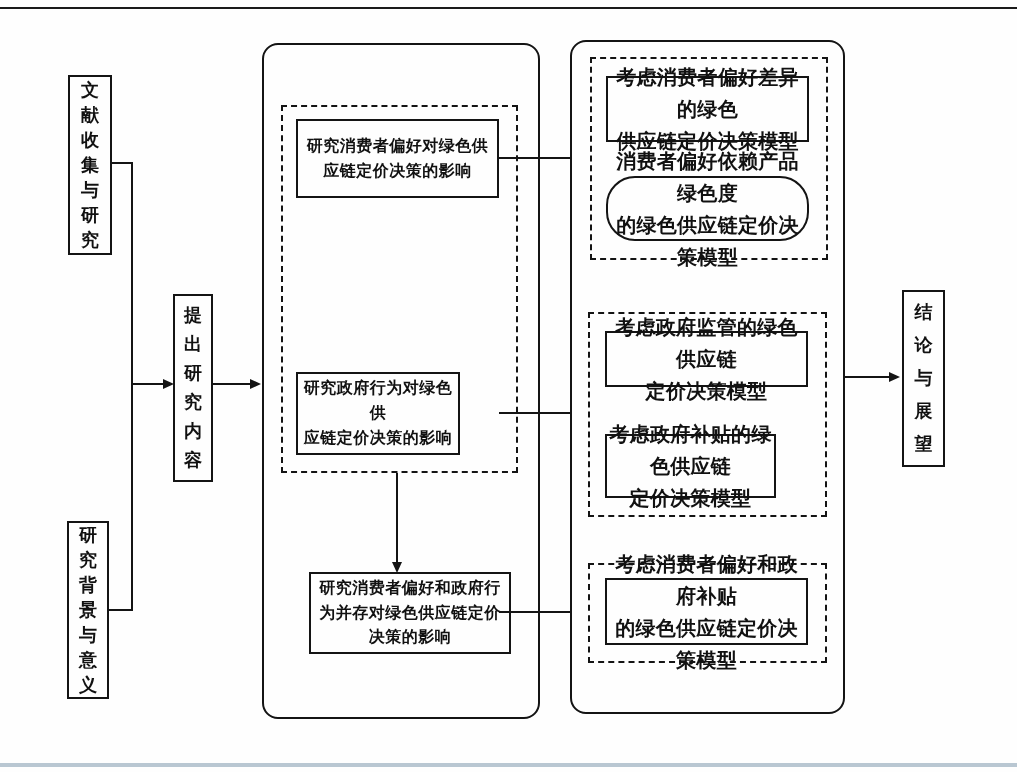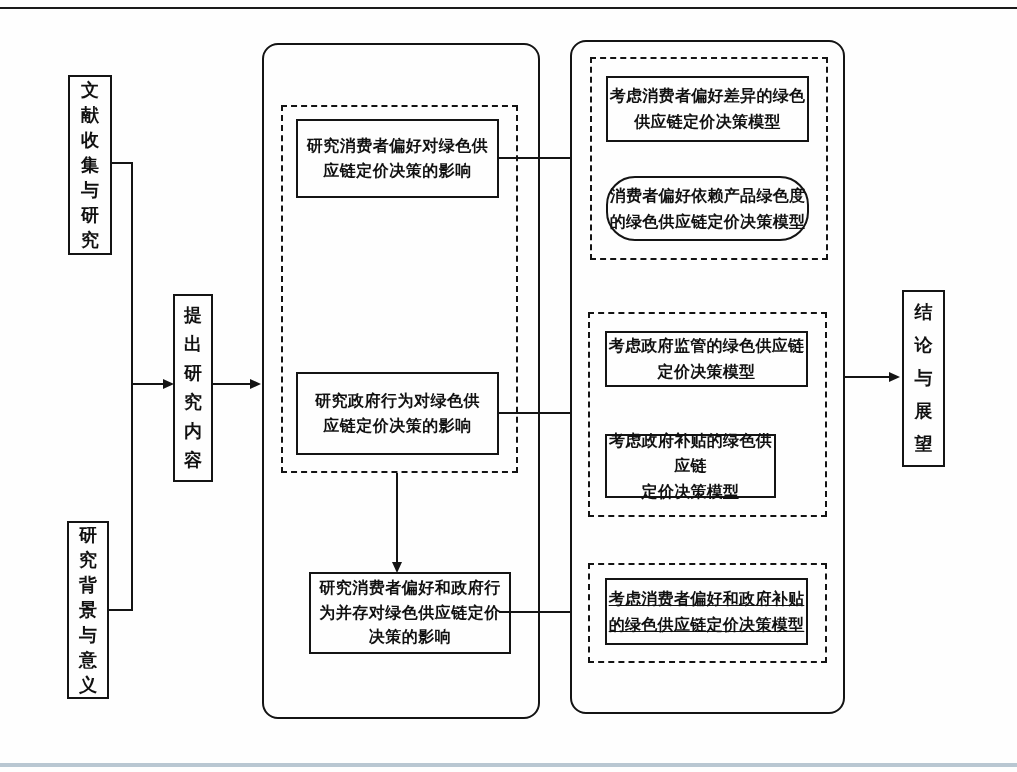--- a/index.html
+++ b/index.html
@@ -16,21 +16,21 @@
     position:absolute;border:2px solid #141414;border-radius:16px;background:#fefefe;
     box-sizing:border-box;
   }
   .dashed-box{
     position:absolute;border:2px dashed #141414;box-sizing:border-box;
   }
   .box-label{
     white-space:pre-line;text-align:center;font-weight:700;color:#111;
   }
   .h-label{font-size:16px;line-height:1.55;letter-spacing:0.5px;}
-  .m-label{font-size:16px;line-height:1.6;letter-spacing:0.3px;}
+  .m-label{font-size:20px;line-height:1.6;letter-spacing:0.3px;}
   .v-label{font-size:18px;letter-spacing:0;}
   .hl{position:absolute;height:2px;background:#141414;}
   .vl{position:absolute;width:2px;background:#141414;}
   .ah-right{
     position:absolute;width:0;height:0;
     border-top:5px solid transparent;border-bottom:5px solid transparent;
     border-left:11px solid #141414;
   }
   .ah-down{
     position:absolute;width:0;height:0;
@@ -88,21 +88,21 @@
   <div class="hl" style="left:213px;top:383px;width:37px;"></div>
   <div class="ah-right" style="left:250px;top:379px;"></div>
 
   <div class="round-panel" style="left:262px;top:43px;width:278px;height:676px;"></div>
   <div class="dashed-box" style="left:281px;top:105px;width:237px;height:368px;"></div>
 
   <div class="solid-box" style="left:296px;top:119px;width:203px;height:79px;">
     <span class="box-label h-label">研究消费者偏好对绿色供
 应链定价决策的影响</span>
   </div>
-  <div class="solid-box" style="left:296px;top:372px;width:203px;height:83px;">
+  <div class="solid-box" style="left:296px;top:372px;width:164px;height:83px;">
     <span class="box-label h-label">研究政府行为对绿色供
 应链定价决策的影响</span>
   </div>
   <div class="solid-box" style="left:309px;top:572px;width:202px;height:82px;">
     <span class="box-label h-label">研究消费者偏好和政府行
 为并存对绿色供应链定价
 决策的影响</span>
   </div>
 
   <div class="vl" style="left:396px;top:473px;height:90px;"></div>
@@ -133,21 +133,21 @@
   <div class="solid-box" style="left:605px;top:331px;width:203px;height:56px;">
     <span class="box-label m-label">考虑政府监管的绿色供应链
 定价决策模型</span>
   </div>
   <div class="solid-box" style="left:605px;top:434px;width:171px;height:64px;justify-content:flex-end;">
     <span class="box-label m-label">考虑政府补贴的绿色供应链
 定价决策模型</span>
   </div>
 
   <div class="dashed-box" style="left:588px;top:563px;width:239px;height:100px;"></div>
-  <div class="solid-box" style="left:605px;top:578px;width:203px;height:67px;text-decoration:underline;">
+  <div class="solid-box" style="left:605px;top:578px;width:203px;height:67px;">
     <span class="box-label m-label">考虑消费者偏好和政府补贴
 的绿色供应链定价决策模型</span>
   </div>
 
   <div class="hl" style="left:845px;top:376px;width:44px;"></div>
   <div class="ah-right" style="left:889px;top:372px;"></div>
 
   <div class="solid-box" style="left:902px;top:290px;width:43px;height:177px;">
     <span class="box-label v-label" style="line-height:33px;">结
 论

